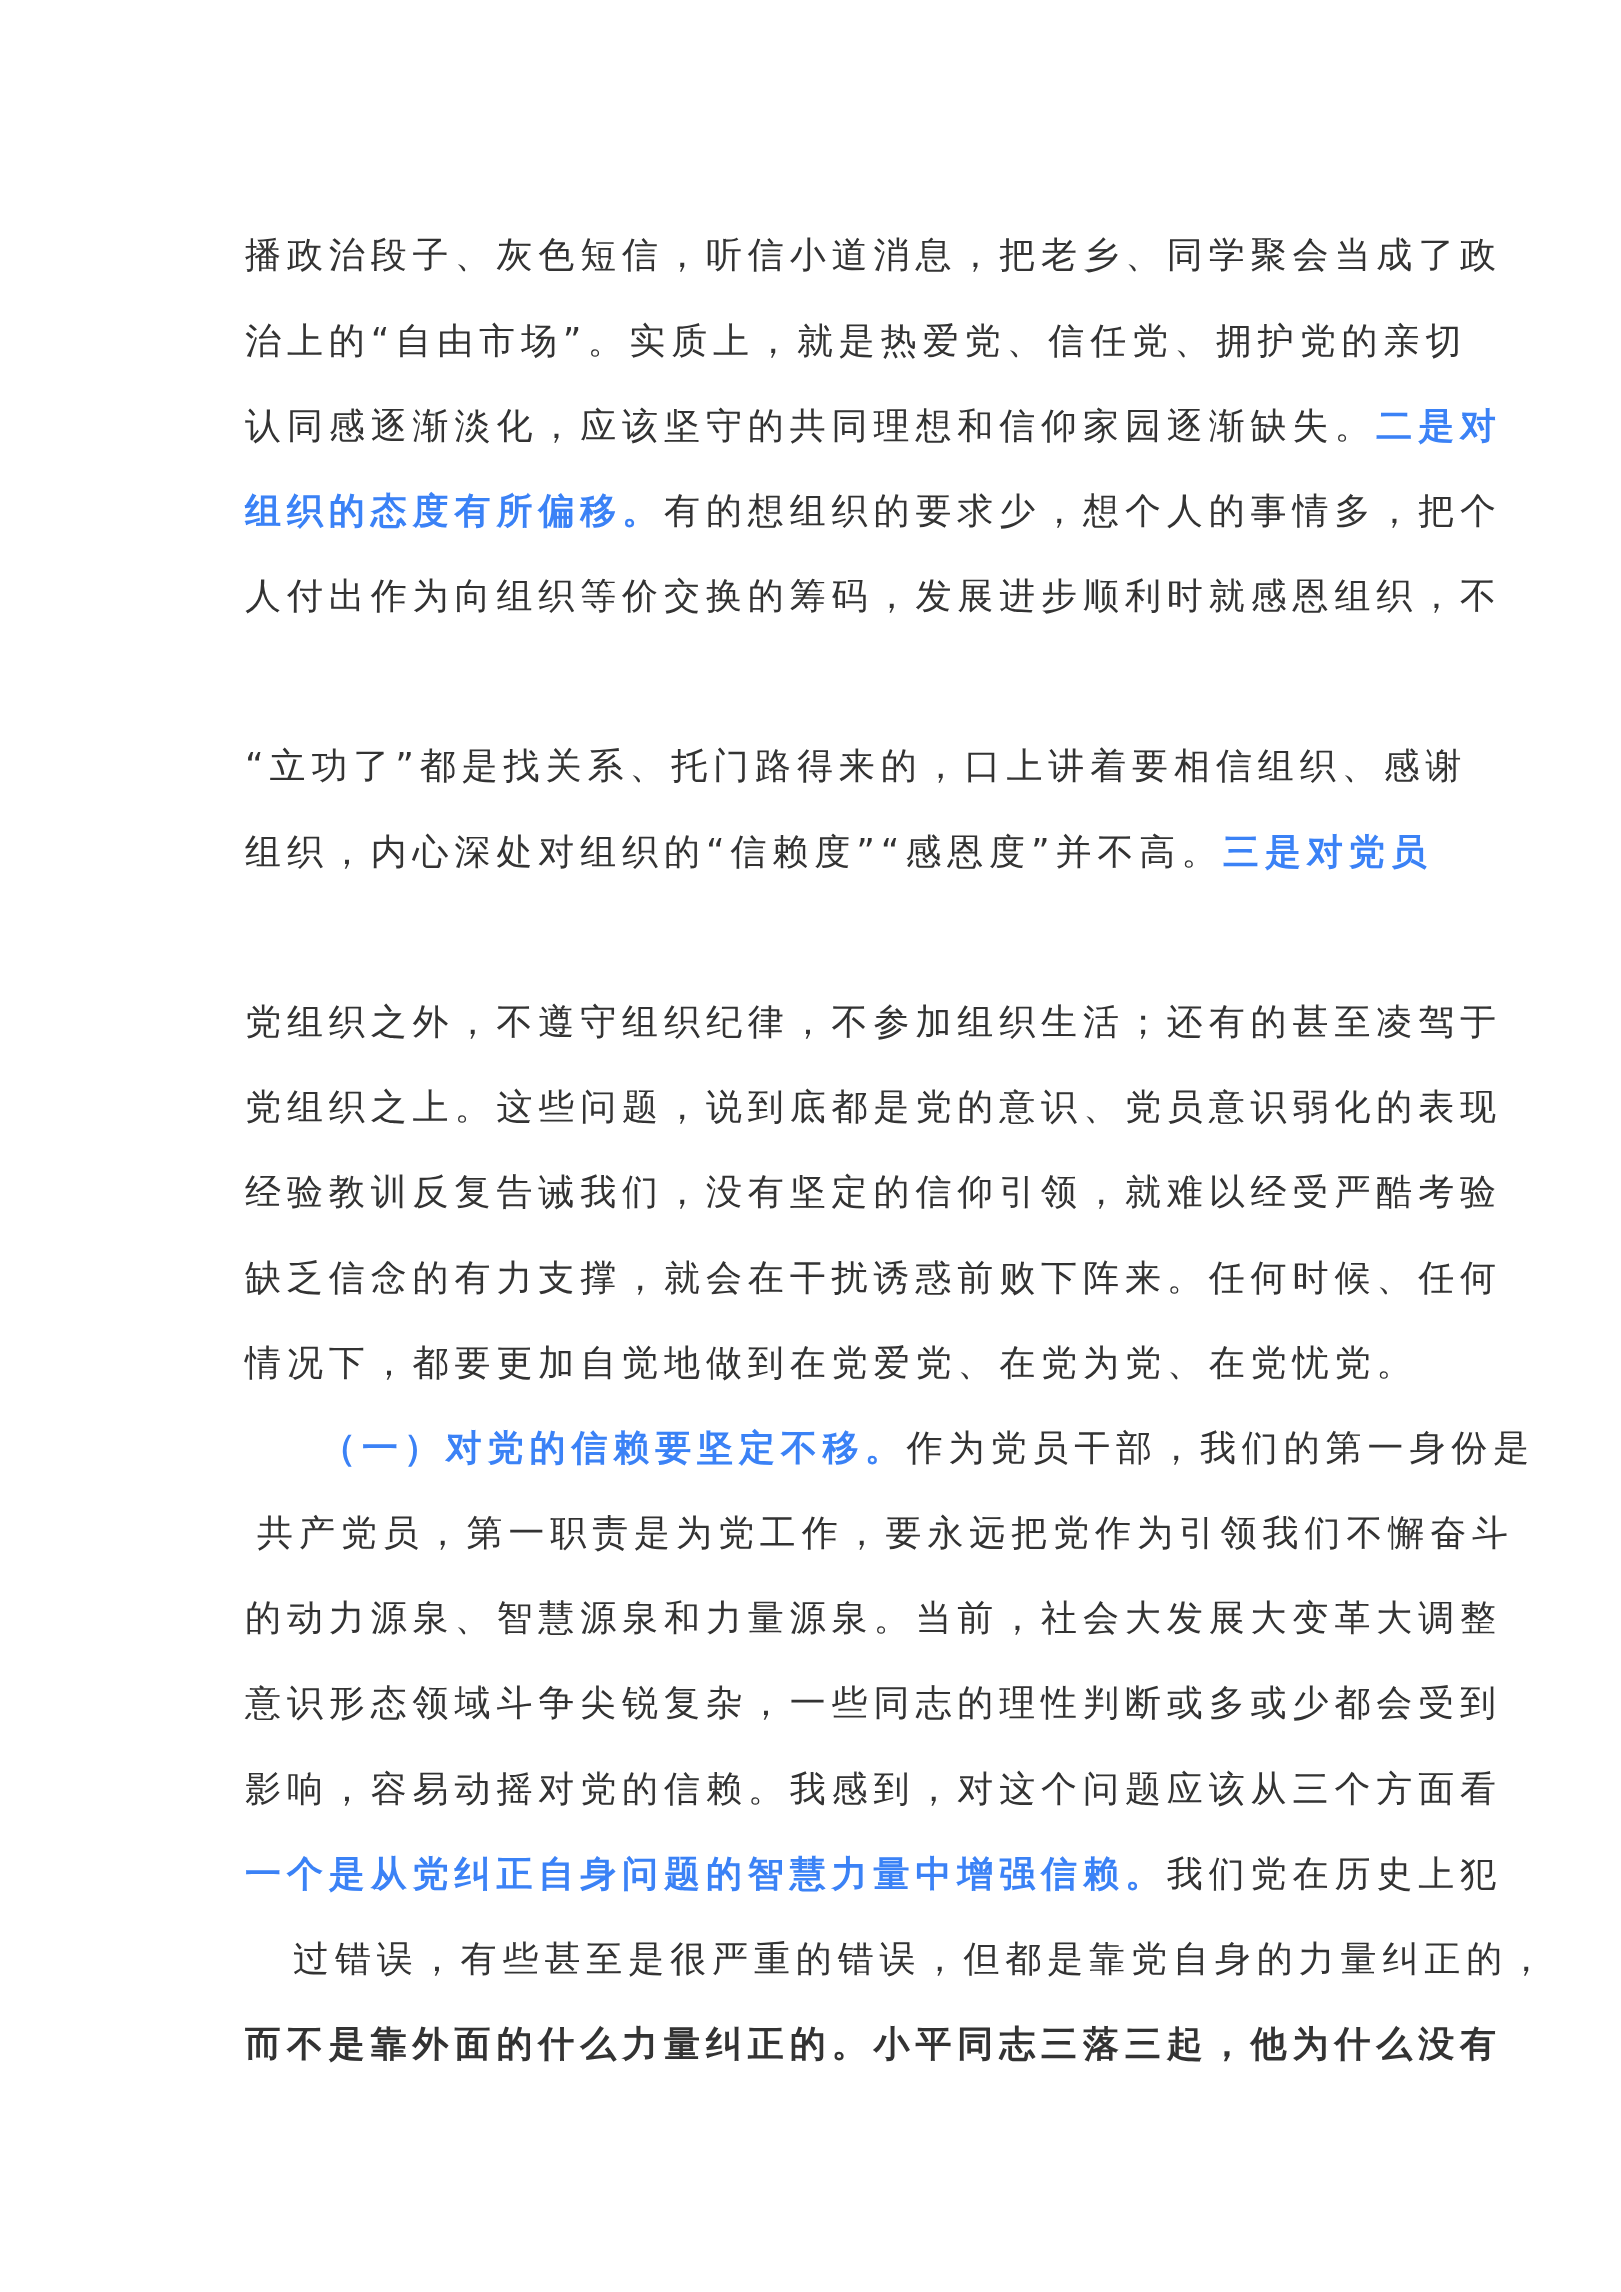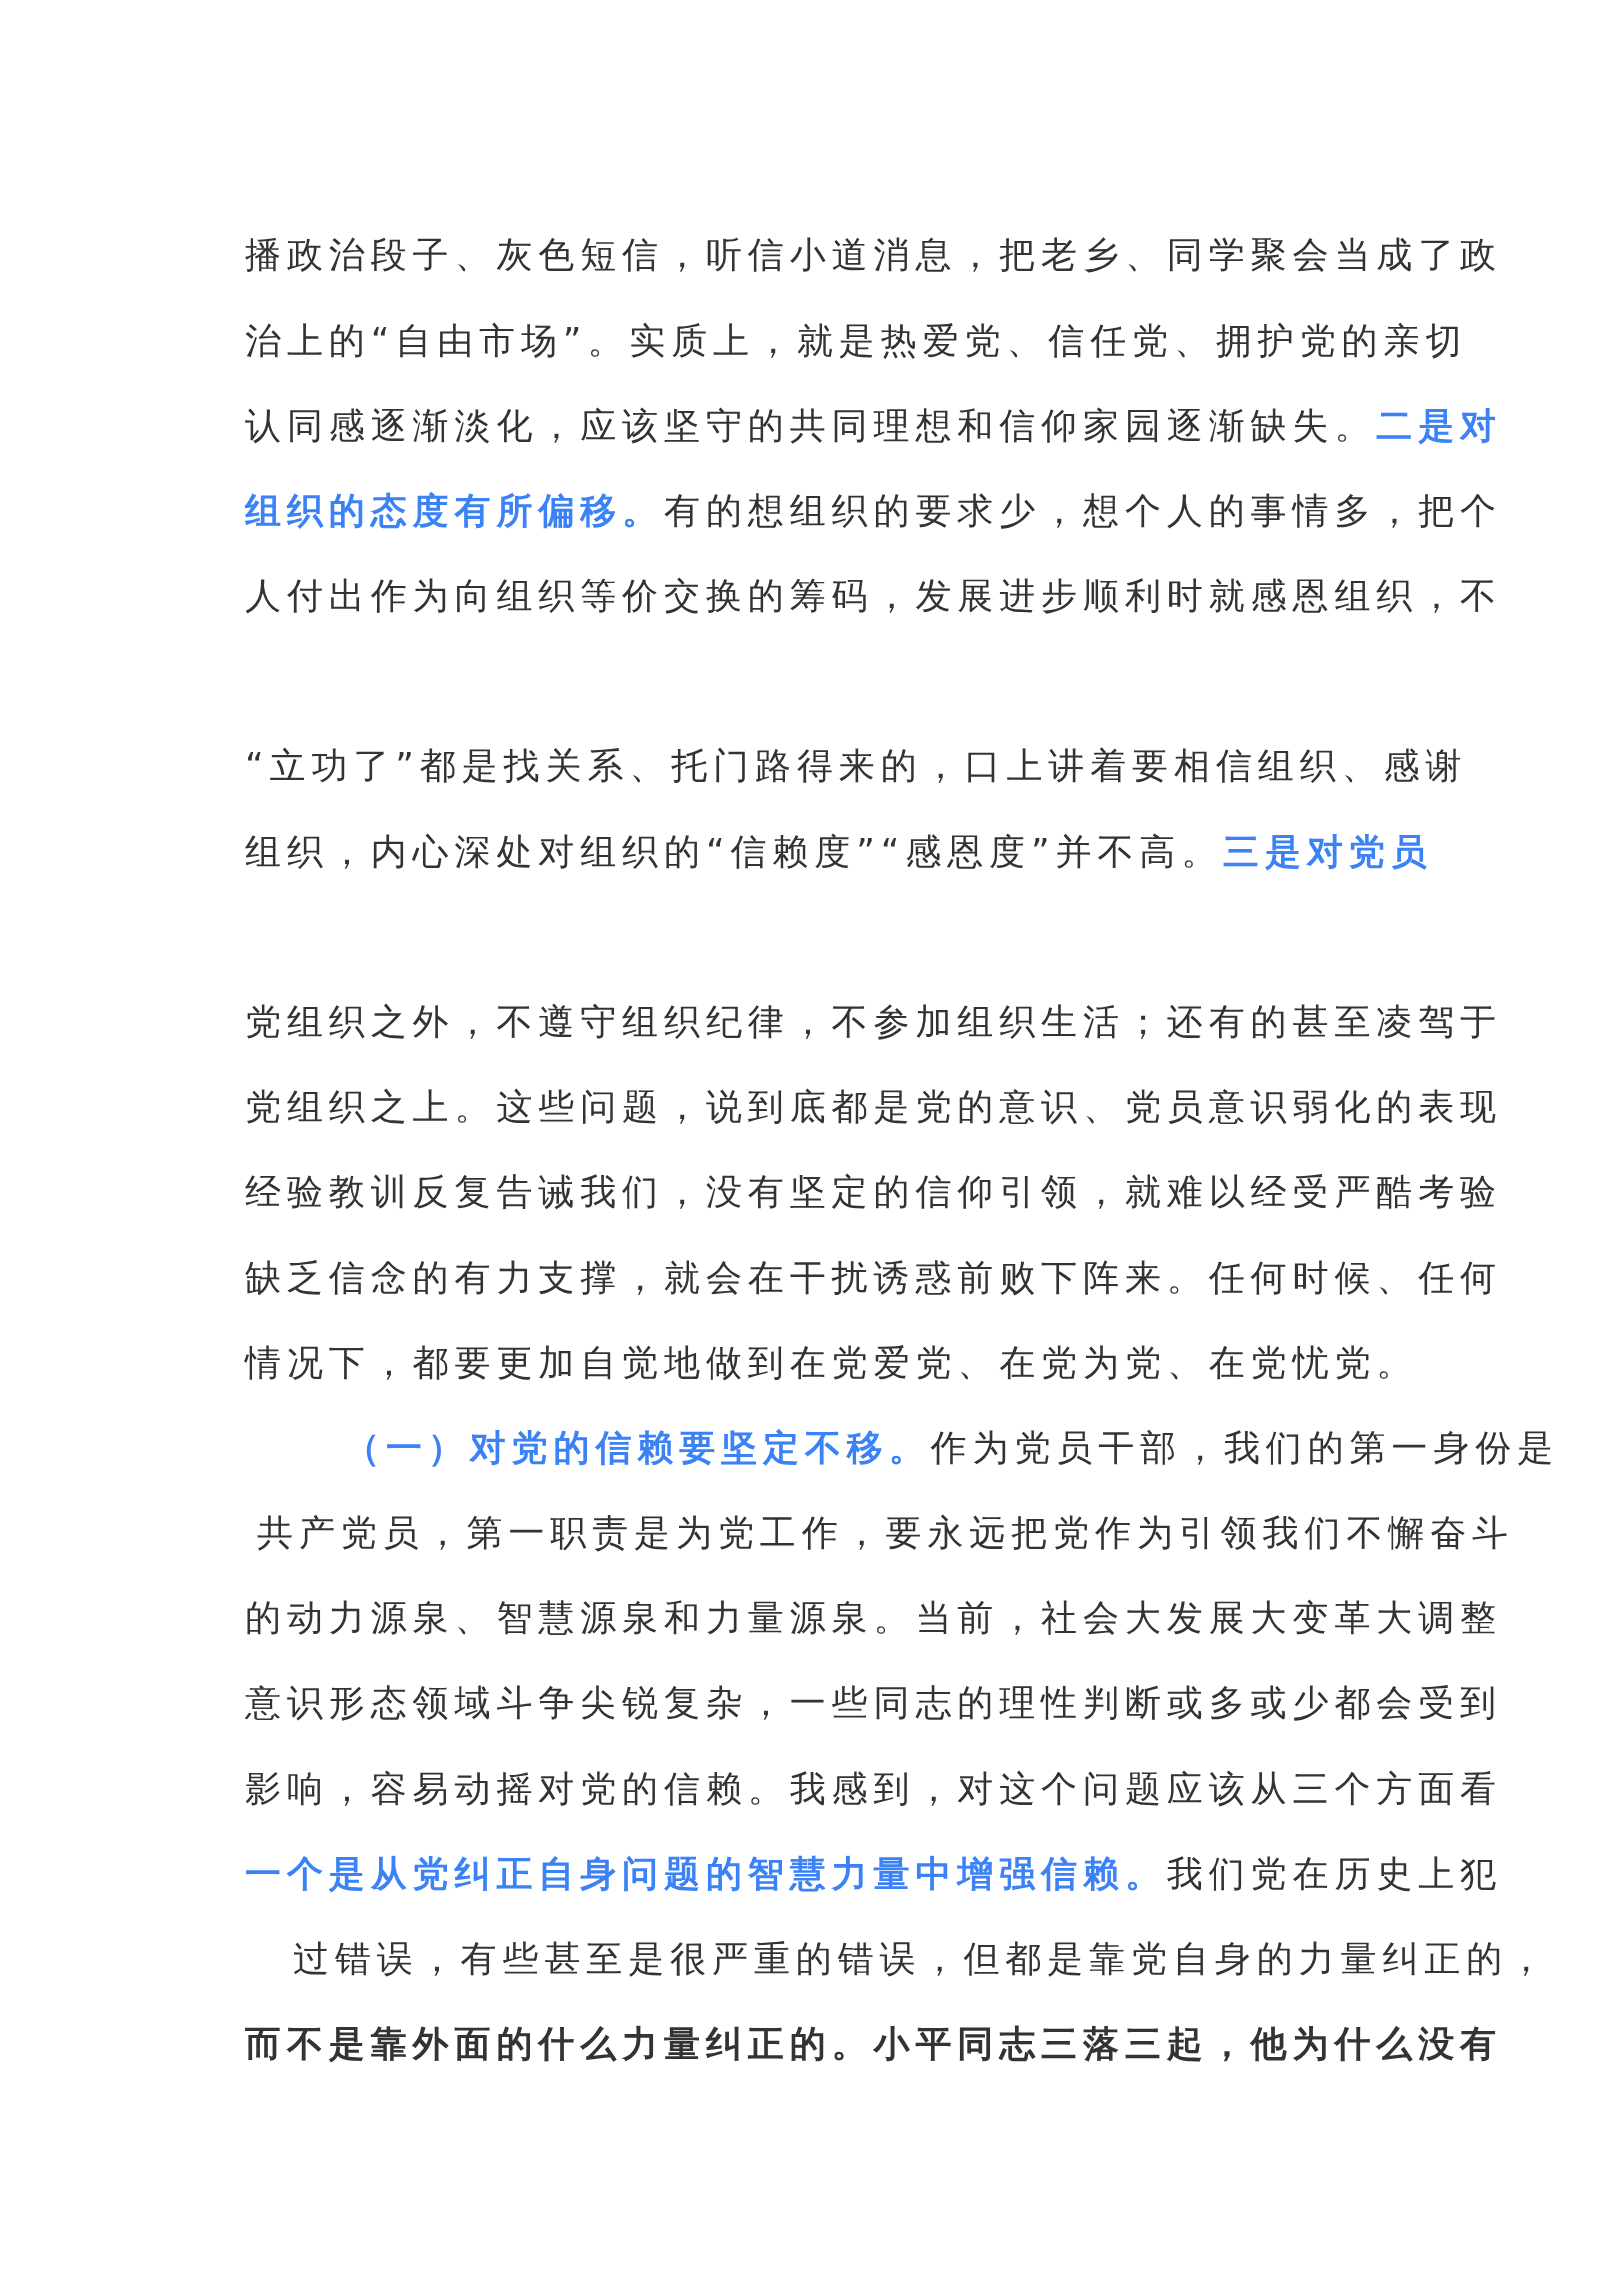--- a/index.html
+++ b/index.html
@@ -28,21 +28,21 @@
       width: 1137px;
       height: 59px;
       line-height: 59px;
       font-size: 36px;
       letter-spacing: 5.9px;
       white-space: nowrap;
       text-align: justify;
       text-align-last: justify;
     }
     .line.last { text-align-last: left; }
-    .line.indent { left: 344px; width: 1056px; }
+    .line.indent { left: 320px; width: 1056px; }
     .b { font-weight: bold; color: #3b82f6; }
   </style>
 </head>
 <body>
 
 <div class="page" id="page">
     <div class="line" style="top: 225px;"><span>播政治段子、灰色短信，听信小道消息，把老乡、同学聚会当成了政</span></div>
     <div class="line" style="top: 311px;"><span>治上的“自由市场”。实质上，就是热爱党、信任党、拥护党的亲切</span></div>
     <div class="line" style="top: 396px;"><span>认同感逐渐淡化，应该坚守的共同理想和信仰家园逐渐缺失。</span><span class="b">二是对</span></div>
     <div class="line" style="top: 481px;"><span class="b">组织的态度有所偏移。</span><span>有的想组织的要求少，想个人的事情多，把个</span></div>

